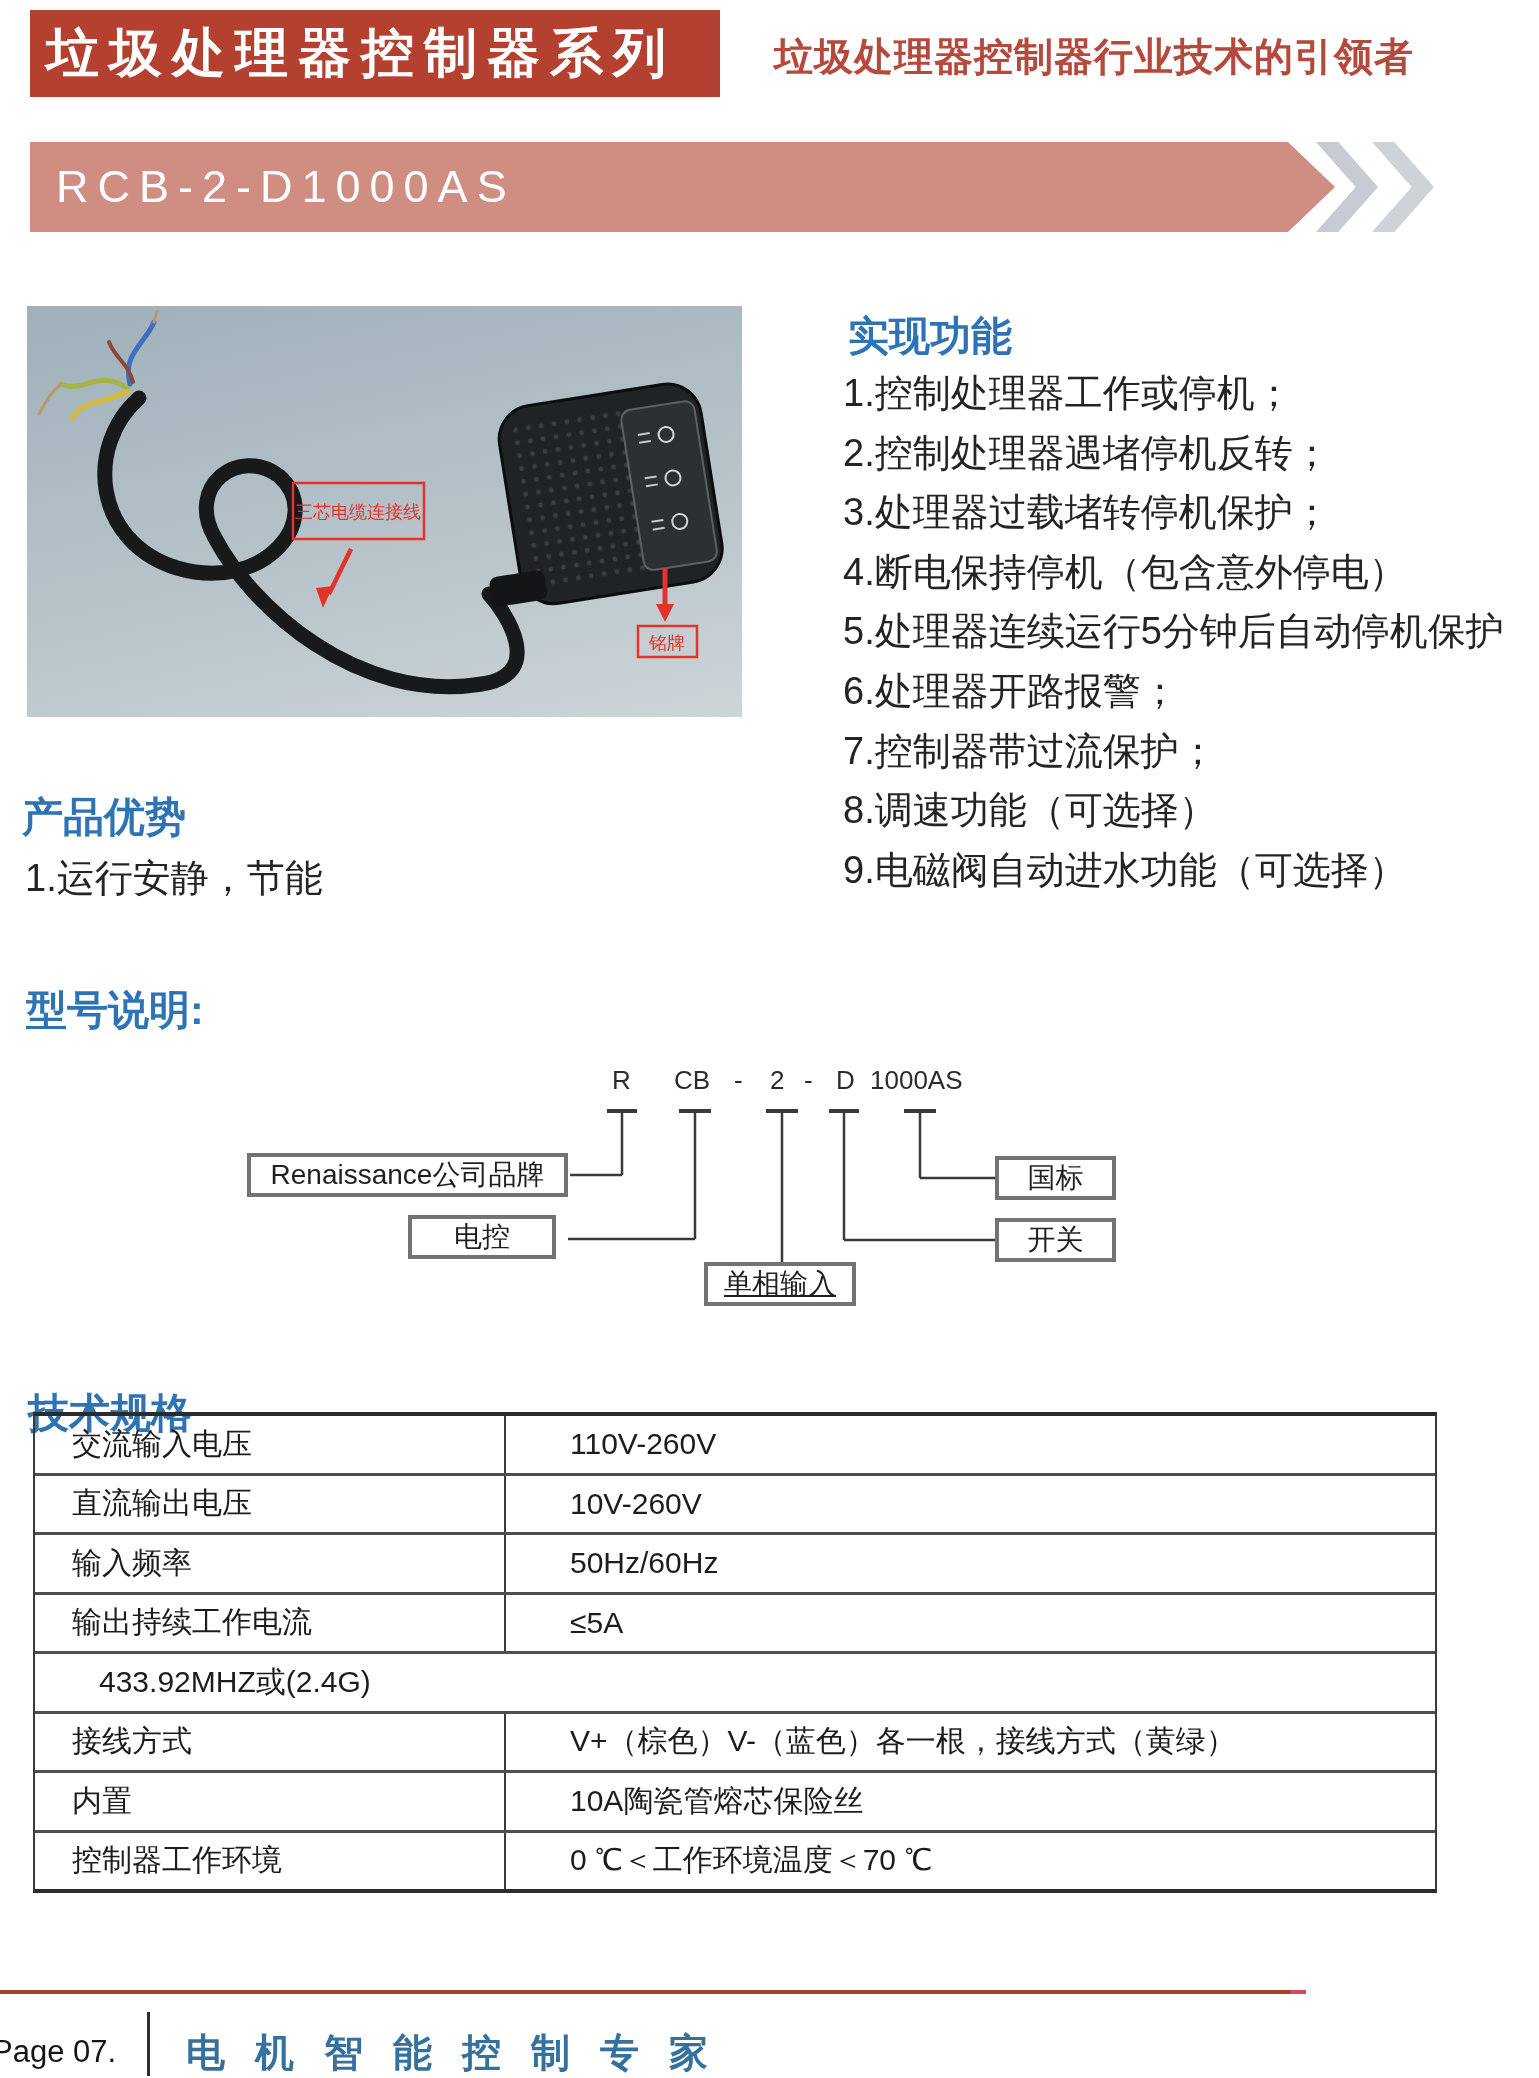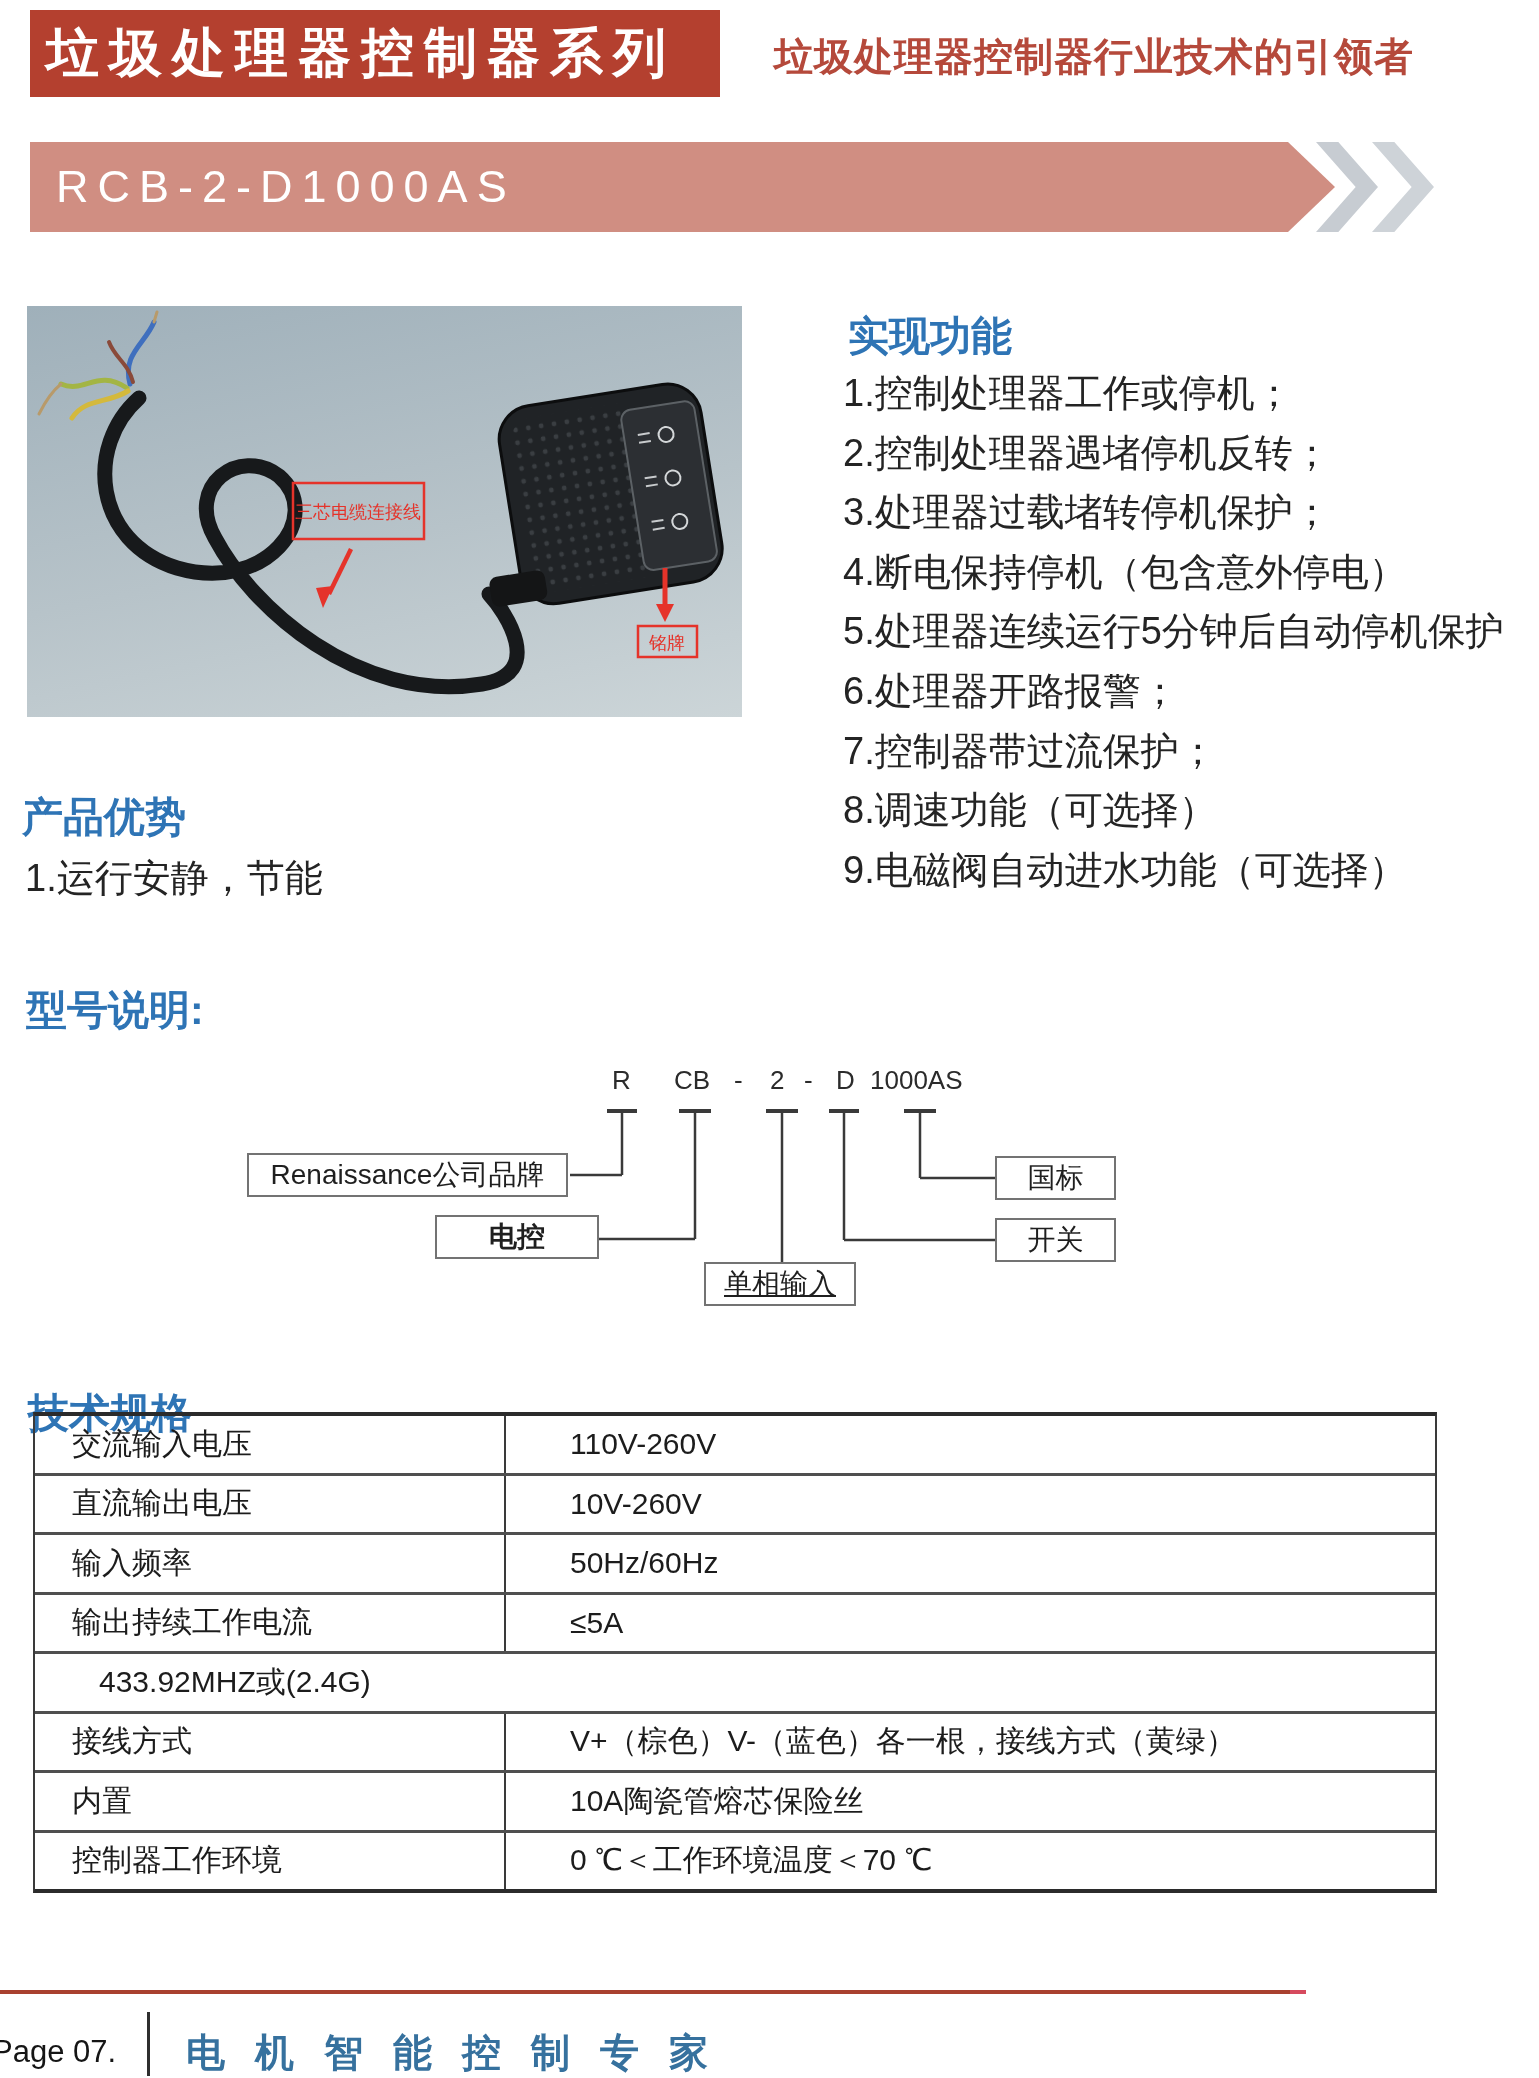--- a/index.html
+++ b/index.html
@@ -40,25 +40,25 @@
   .fn-list{position:absolute;left:843px;top:364px;}
   .fn-item{font-size:38px;color:#242424;line-height:59.6px;white-space:nowrap;}
   .adv-item{position:absolute;left:25px;top:853px;font-size:38px;color:#242424;white-space:nowrap;}
   
   .diagram{position:absolute;left:240px;top:1055px;width:900px;height:268px;}
   .code-part{position:absolute;top:10px;font-size:26px;color:#2b2b2b;white-space:nowrap;}
   .cp-r{left:372px}.cp-cb{left:434px}.cp-d1{left:494px}.cp-2{left:530px}
   .cp-d2{left:564px}.cp-d{left:596px}.cp-as{left:630px}
   .diag-lines{position:absolute;left:0;top:0;}
   .dbox{
-    position:absolute;border:2px solid #737373;background:#fff;box-sizing:border-box;
+    position:absolute;border:4px solid #737373;background:#fff;box-sizing:border-box;
     display:flex;align-items:center;justify-content:center;font-size:28px;color:#1f1f1f;white-space:nowrap;
   }
   .dbox.brand{left:7px;top:98px;width:321px;height:44px;}
-  .dbox.elec{left:195px;top:160px;width:164px;height:44px;font-weight:bold;}
+  .dbox.elec{left:168px;top:160px;width:148px;height:44px;}
   .dbox.phase{left:464px;top:207px;width:152px;height:44px;text-decoration:underline;}
   .dbox.gb{left:755px;top:101px;width:121px;height:44px;}
   .dbox.sw{left:755px;top:163px;width:121px;height:44px;}
   
   .spec-table{
     position:absolute;left:33px;top:1412px;width:1404px;box-sizing:border-box;
     border-top:4px solid #2b2b2b;border-bottom:4px solid #2b2b2b;
     border-left:2px solid #3a3a3a;border-right:2px solid #3a3a3a;text-align:right;
   }
   .spec-row{display:grid;grid-template-columns:471px 1fr;height:56.5px;border-bottom:3px solid #4f4f4f;}

